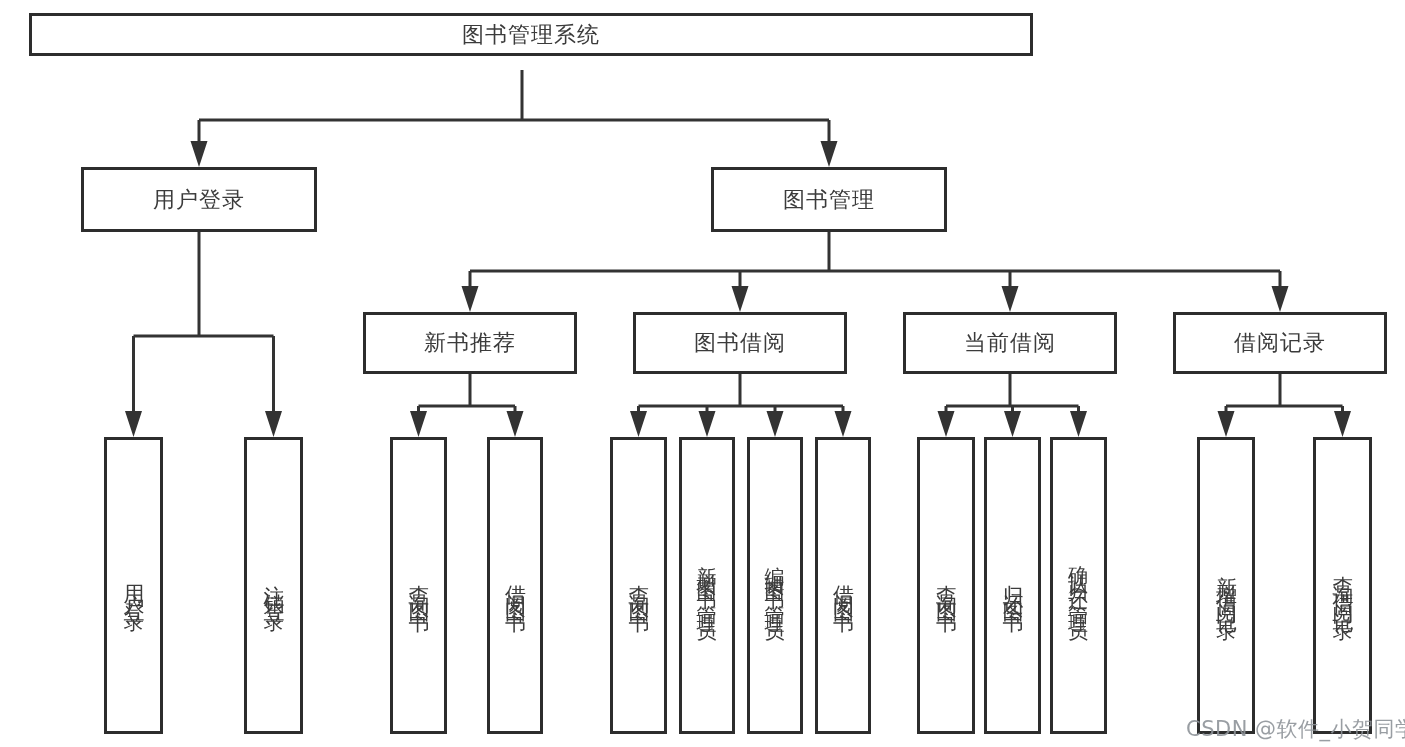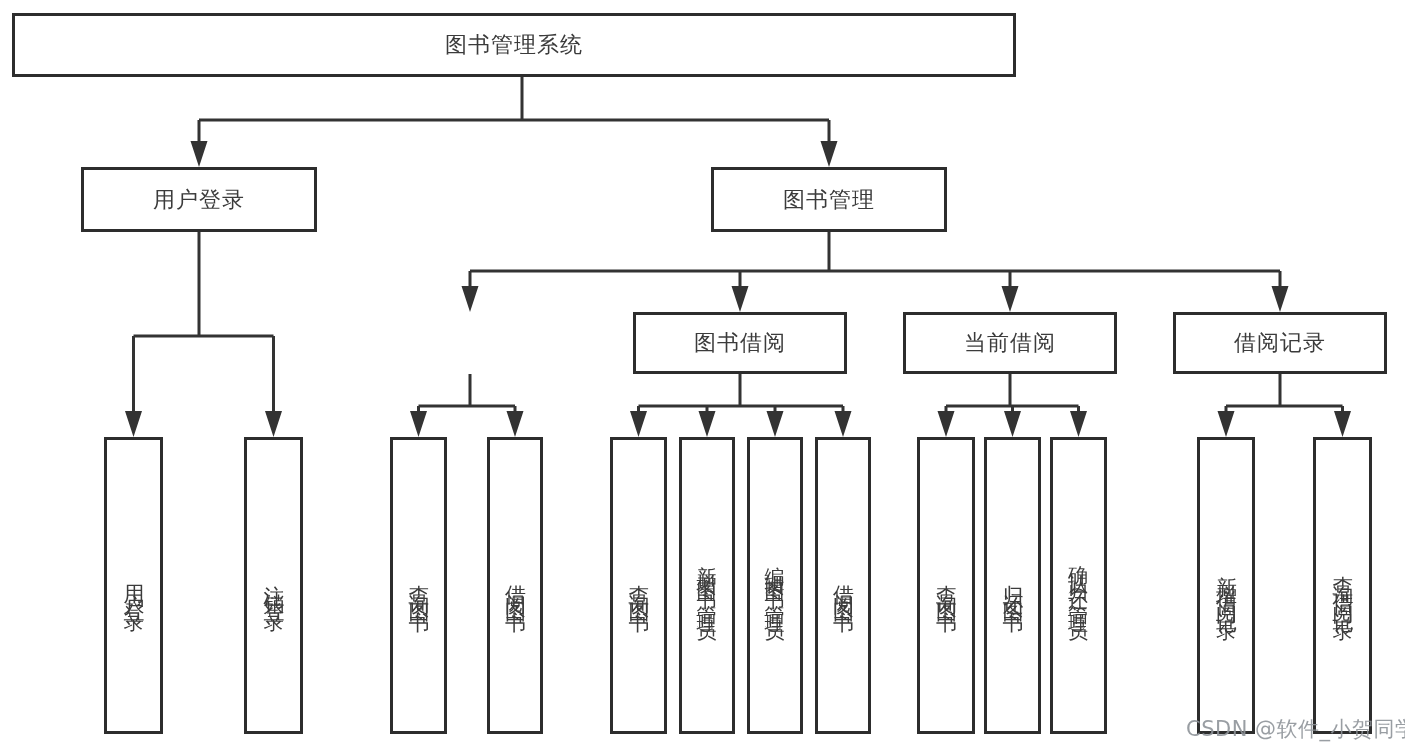--- a/index.html
+++ b/index.html
@@ -52,25 +52,26 @@
       M470 312 l-8.5 -26 l17 0 Z  M740 312 l-8.5 -26 l17 0 Z
       M1010 312 l-8.5 -26 l17 0 Z  M1280 312 l-8.5 -26 l17 0 Z
       M418.5 437 l-8.5 -26 l17 0 Z  M515 437 l-8.5 -26 l17 0 Z
       M638.5 437 l-8.5 -26 l17 0 Z  M707 437 l-8.5 -26 l17 0 Z
       M775 437 l-8.5 -26 l17 0 Z  M843 437 l-8.5 -26 l17 0 Z
       M946 437 l-8.5 -26 l17 0 Z  M1012.5 437 l-8.5 -26 l17 0 Z
       M1078.5 437 l-8.5 -26 l17 0 Z
       M1226 437 l-8.5 -26 l17 0 Z  M1342.5 437 l-8.5 -26 l17 0 Z"></path>
   </svg>
 
-  <div class="box hbox" style="left:12px; top:13px; width:1004px; height:64px;">图书管理系统</div>
+  <div class="box hbox" style="left:29px; top:13px; width:1004px; height:43px;">图书管理系统</div>
 
   <div class="box hbox" style="left:81px; top:167px; width:236px; height:65px;">用户登录</div>
   <div class="box hbox" style="left:711px; top:167px; width:236px; height:65px;text-align:center;">图书管理</div>
 
+  <div class="box hbox" style="left:363px; top:312px; width:214px; height:62px;">新书推荐</div>
   <div class="box hbox" style="left:903px; top:312px; width:214px; height:62px;">当前借阅</div>
   <div class="box hbox" style="left:633px; top:312px; width:214px; height:62px;">图书借阅</div>
   <div class="box hbox" style="left:1173px; top:312px; width:214px; height:62px;">借阅记录</div>
 
   <div class="box vbox" style="left:104px; width:59px;">用户登录</div>
   <div class="box vbox" style="left:244px; width:59px;">注销登录</div>
 
   <div class="box vbox" style="left:390px; width:57px;">查询图书</div>
   <div class="box vbox" style="left:487px; width:56px;">借阅图书</div>
 

